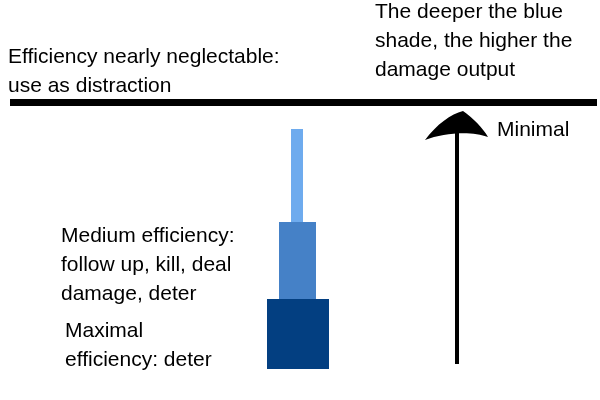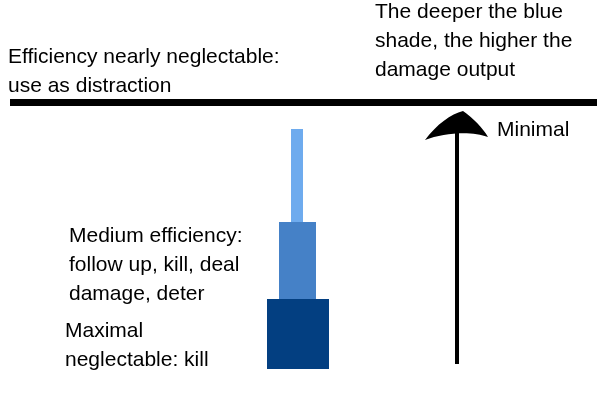--- a/index.html
+++ b/index.html
@@ -15,21 +15,21 @@
   .txt {
     position: absolute;
     font-size: 21px;
     line-height: 29px;
     white-space: pre-line;
     color: #000;
   }
   .note-left  { left: 8px;   top: 41px; }
   .note-right { left: 375px; top: -4px; }
   .label-minimal { left: 57px; top: 121px; }
-  .label-medium  { left: 61px; top: 220px; margin-left: 8px; }
+  .label-medium  { left: 61px; top: 220px; }
   .label-maximal { left: 65px; top: 315px; }
   .axis-label    { left: 497px; top: 114px; }
 
   .threshold {
     position: absolute;
     left: 10px; top: 99px;
     width: 587px; height: 7px;
     background: #000;
   }
   .bar { position: absolute; }
@@ -52,21 +52,21 @@
 damage output</div>
 
   <div class="threshold" style="background-color: rgb(0, 0, 0);"></div>
 
 
   <div class="txt label-medium">Medium efficiency:
 follow up, kill, deal
 damage, deter</div>
 
   <div class="txt label-maximal">Maximal
-neglectable: kill</div>
+efficiency: deter</div>
 
   <div class="bar bar-minimal" style="background-color: rgb(110, 171, 238);"></div>
 
   <div class="bar bar-medium" style="background-color: rgb(69, 129, 199);"></div>
 
   <div class="bar bar-maximal" style="background-color: rgb(3, 63, 129);"></div>
 
   <svg class="axis-arrow" width="90" height="270" viewBox="0 0 90 270">
     <line x1="42" y1="259" x2="42" y2="24" stroke="#000000" stroke-width="4"></line>
     <path d="M10 35 C22 19 36 9 48 6 C58 13 68 23 73 32 C58 26 30 27 10 35 Z" fill="#000000"></path>

